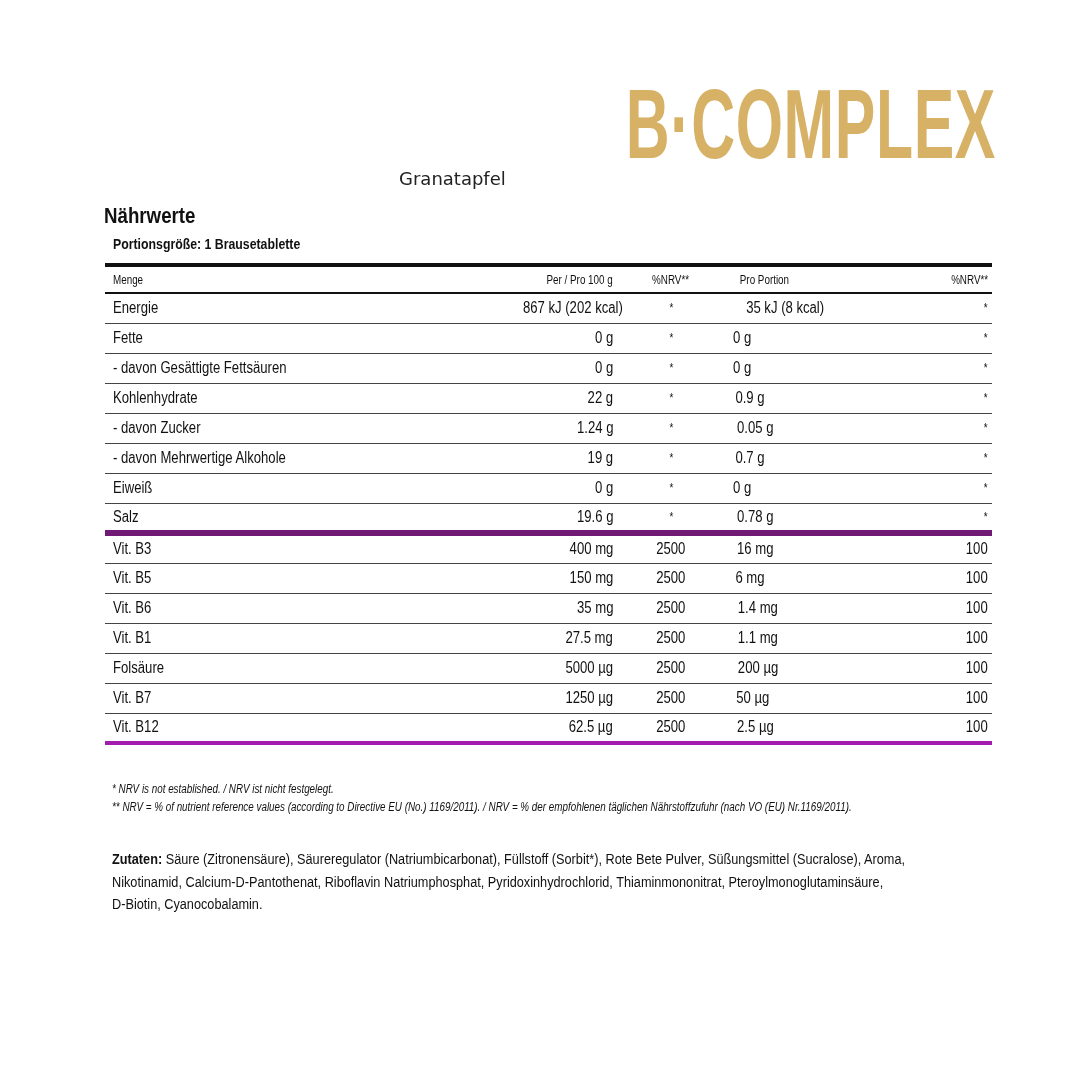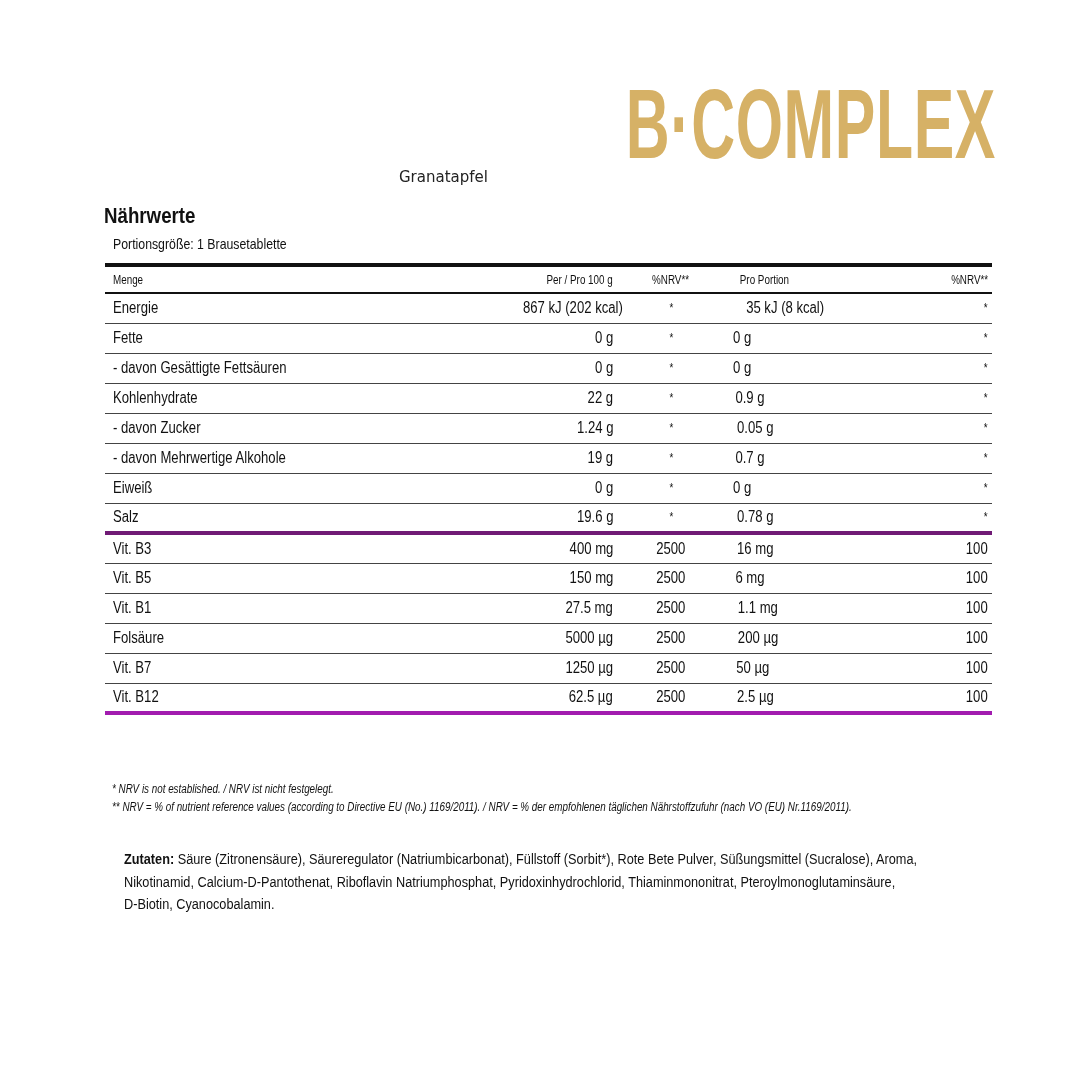--- a/index.html
+++ b/index.html
@@ -13,53 +13,53 @@
       font-size: 98px;
       line-height: 88px;
       color: #d6b166;
       transform: scaleX(0.62);
       transform-origin: right center;
       letter-spacing: 1px;
       white-space: nowrap;
     }
     .brand-sub {
       font-family: "DejaVu Sans", sans-serif;
-      font-size: 15px;
+      font-size: 18px;
       color: #222;
       margin-top: 0px;
       margin-right: 2px;
     }
 
     .cond { display: inline-block; transform: scaleX(0.82); transform-origin: left center; white-space: nowrap; }
     .cond-r { display: inline-block; transform: scaleX(0.82); transform-origin: right center; white-space: nowrap; }
     .cond-c { display: inline-block; transform: scaleX(0.82); transform-origin: center center; white-space: nowrap; }
 
     .heading { position: absolute; left: 104px; top: 203px; font-size: 22px; font-weight: 700; }
     .heading .cond { transform: scaleX(0.85); }
-    .portion { position: absolute; left: 113px; top: 235px; font-size: 15px; }
+    .portion { position: absolute; left: 113px; top: 235px; font-size: 15px; font-weight: bold; }
 
     .table-wrap { position: absolute; left: 105px; top: 263px; width: 887px; }
     table { width: 100%; border-collapse: collapse; table-layout: fixed; }
     thead tr { border-top: 4px solid #111; border-bottom: 2px solid #111; }
     th { font-weight: 400; font-size: 12px; height: 28px; padding: 0 8px; }
     td { font-size: 16px; height: 30px; padding: 0 8px; border-bottom: 1px solid #444; }
-    tbody tr.sep td { border-bottom: 4px solid #701a75; }
+    tbody tr.sep td { border-bottom: 6px solid #701a75; }
     tbody tr.last td { border-bottom: 4px solid #a21caf; }
     .c-name { width: 388px; text-align: left; }
     .c-per100 { width: 128px; text-align: right; }
     .c-nrv1 { width: 100px; text-align: center; }
     .c-portion { width: 177px; text-align: left; }
     .c-nrv2 { width: 94px; text-align: right; padding-right: 4px; }
     td.star { font-size: 12px; }
 
     .foot { position: absolute; left: 112px; font-size: 12px; font-style: italic; }
     .foot1 { top: 782px; }
     .foot2 { top: 800px; }
 
-    .ingredients { position: absolute; left: 124px; top: 848px; width: 870px; font-size: 15.5px; line-height: 22.5px; }
+    .ingredients { position: absolute; left: 112px; top: 848px; width: 870px; font-size: 15.5px; line-height: 22.5px; }
     .ingredients .line { display: block; white-space: nowrap; transform: scaleX(0.82); transform-origin: left center; }
     .ingredients b { font-weight: 700; }
   </style>
 </head>
 <body>
 
 <div class="brand">
   <div class="brand-title">B·COMPLEX</div>
   <div class="brand-sub">Granatapfel</div>
 </div>
@@ -147,20 +147,27 @@
           <td class="c-nrv2"><span class="cond-r">100</span></td>
         </tr>
         <tr>
           <td class="c-name"><span class="cond">Vit. B5</span></td>
           <td class="c-per100"><span class="cond-r">150 mg</span></td>
           <td class="c-nrv1"><span class="cond-c">2500</span></td>
           <td class="c-portion"><span class="cond-r">6 mg</span></td>
           <td class="c-nrv2"><span class="cond-r">100</span></td>
         </tr>
         <tr>
+          <td class="c-name"><span class="cond">Vit. B6</span></td>
+          <td class="c-per100"><span class="cond-r">35 mg</span></td>
+          <td class="c-nrv1"><span class="cond-c">2500</span></td>
+          <td class="c-portion"><span class="cond-r">1.4 mg</span></td>
+          <td class="c-nrv2"><span class="cond-r">100</span></td>
+        </tr>
+        <tr>
           <td class="c-name"><span class="cond">Vit. B1</span></td>
           <td class="c-per100"><span class="cond-r">27.5 mg</span></td>
           <td class="c-nrv1"><span class="cond-c">2500</span></td>
           <td class="c-portion"><span class="cond-r">1.1 mg</span></td>
           <td class="c-nrv2"><span class="cond-r">100</span></td>
         </tr>
         <tr>
           <td class="c-name"><span class="cond">Folsäure</span></td>
           <td class="c-per100"><span class="cond-r">5000 µg</span></td>
           <td class="c-nrv1"><span class="cond-c">2500</span></td>

